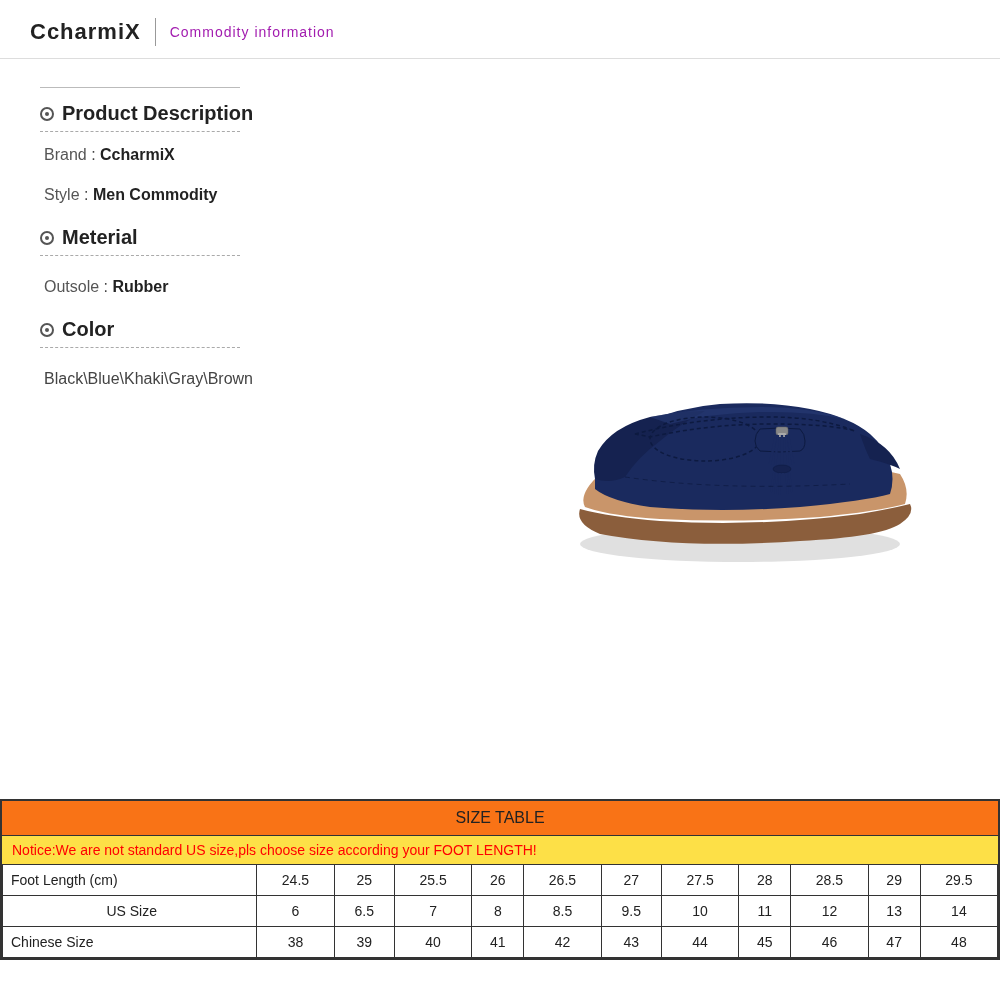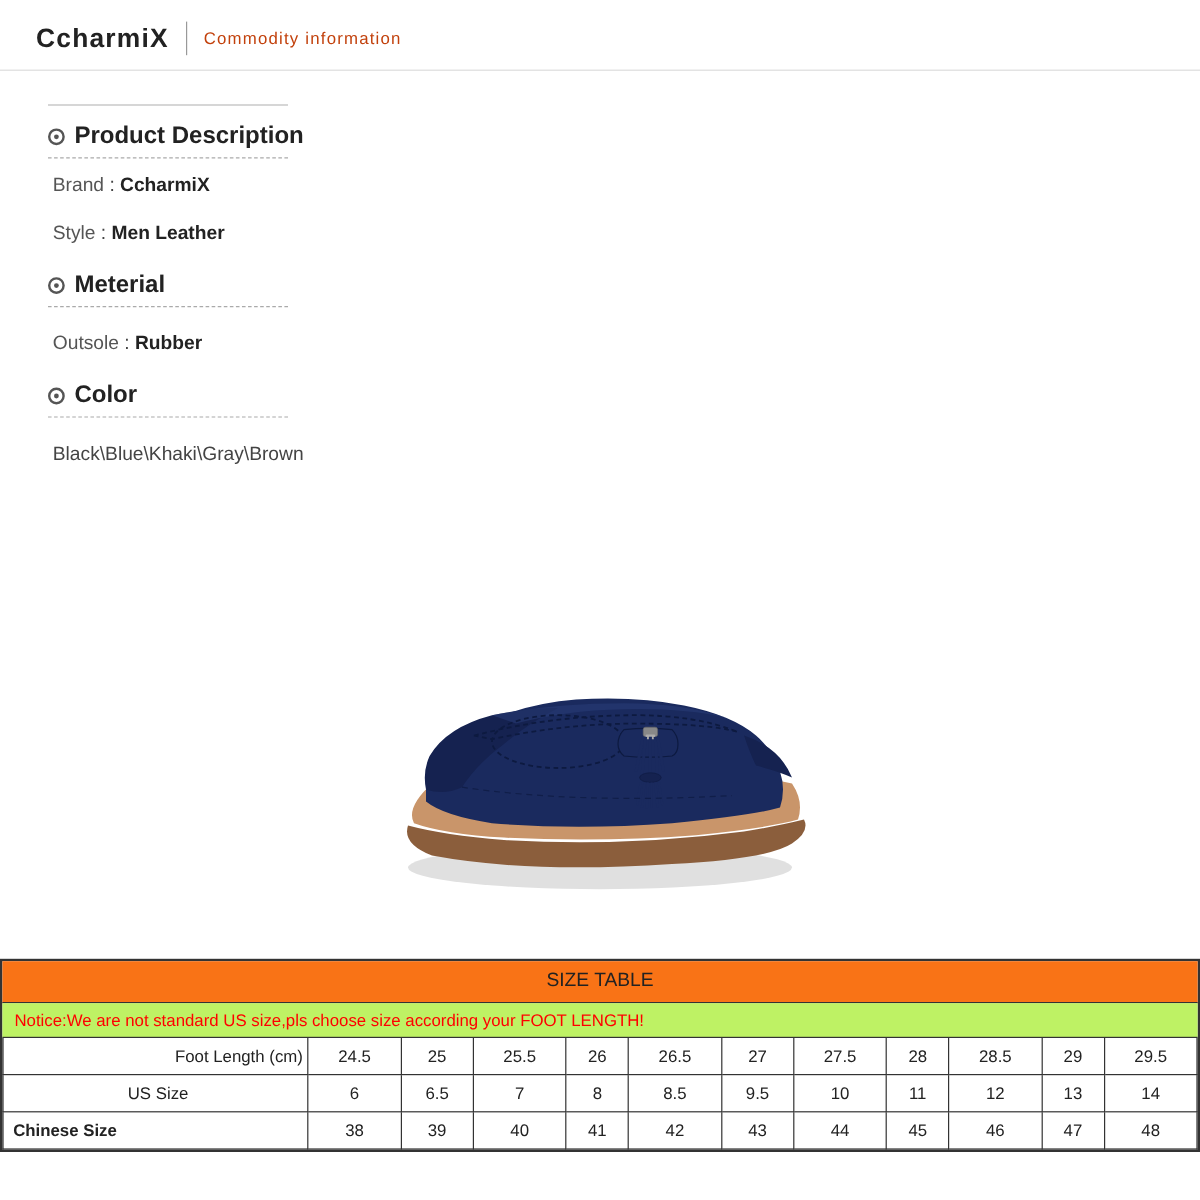--- a/index.html
+++ b/index.html
@@ -32,28 +32,27 @@
       letter-spacing: 1px;
     }
     .header-divider {
       width: 1px;
       height: 28px;
       background: #999;
       margin: 0 14px;
     }
     .commodity-info {
       font-size: 14px;
-      color: #c2410c;
+      color: #a21caf;
       letter-spacing: 1px;
     }
 
     
     .main-content {
       display: flex;
-      flex-direction: column;
       padding: 0;
       height: calc(740px);
     }
 
     
     .info-panel {
       width: 480px;
       padding: 28px 30px 20px 40px;
       flex-shrink: 0;
     }
@@ -145,21 +144,21 @@
       padding: 8px 0;
       border-bottom: 1px solid #333;
       background: #f97316;
     }
 
     .size-notice {
       font-size: 14px;
       color: red;
       padding: 6px 10px;
       border-bottom: 1px solid #333;
-      background: #bef264;
+      background: #fde047;
     }
 
     .size-table {
       width: 100%;
       border-collapse: collapse;
       font-size: 14px;
     }
     .size-table td {
       border: 1px solid #333;
       text-align: center;
@@ -202,21 +201,21 @@
         <span class="label">Brand</span>
         <span> : </span>
         <span class="value">CcharmiX</span>
       </div>
 
       <div class="spacer"></div>
 
       <div class="info-row">
         <span class="label">Style</span>
         <span> :  </span>
-        <span class="value">Men Leather</span>
+        <span class="value">Men Commodity</span>
       </div>
 
       <div class="spacer"></div>
 
       <div class="section-heading">
         <div class="circle-icon"></div>
         <span class="section-title">Meterial</span>
       </div>
       <div class="section-underline"></div>
 
@@ -296,21 +295,21 @@
 
   <div style="margin: 0; border-left: 2px solid #333; border-right: 2px solid #333; border-top: 2px solid #333; border-bottom: 2px solid #333;">
 
     <div class="size-table-title">SIZE TABLE</div>
 
     <div class="size-notice">Notice:We are not standard US size,pls choose size according your FOOT LENGTH!</div>
 
     <table class="size-table">
       <tbody id="size-table-body">
       <tr>
-            <td style="font-weight: 500; text-align: right;">Foot Length (cm)</td>
+            <td style="font-weight: 500;">Foot Length (cm)</td>
             <td>24.5</td>
             <td>25</td>
             <td>25.5</td>
             <td>26</td>
             <td>26.5</td>
             <td>27</td>
             <td>27.5</td>
             <td>28</td>
             <td>28.5</td>
             <td>29</td>
@@ -324,21 +323,21 @@
             <td>8</td>
             <td>8.5</td>
             <td>9.5</td>
             <td>10</td>
             <td>11</td>
             <td>12</td>
             <td>13</td>
             <td>14</td>
           </tr>
           <tr>
-            <td style="font-weight: 700;">Chinese Size</td>
+            <td style="font-weight: 400;">Chinese Size</td>
             <td>38</td>
             <td>39</td>
             <td>40</td>
             <td>41</td>
             <td>42</td>
             <td>43</td>
             <td>44</td>
             <td>45</td>
             <td>46</td>
             <td>47</td>

